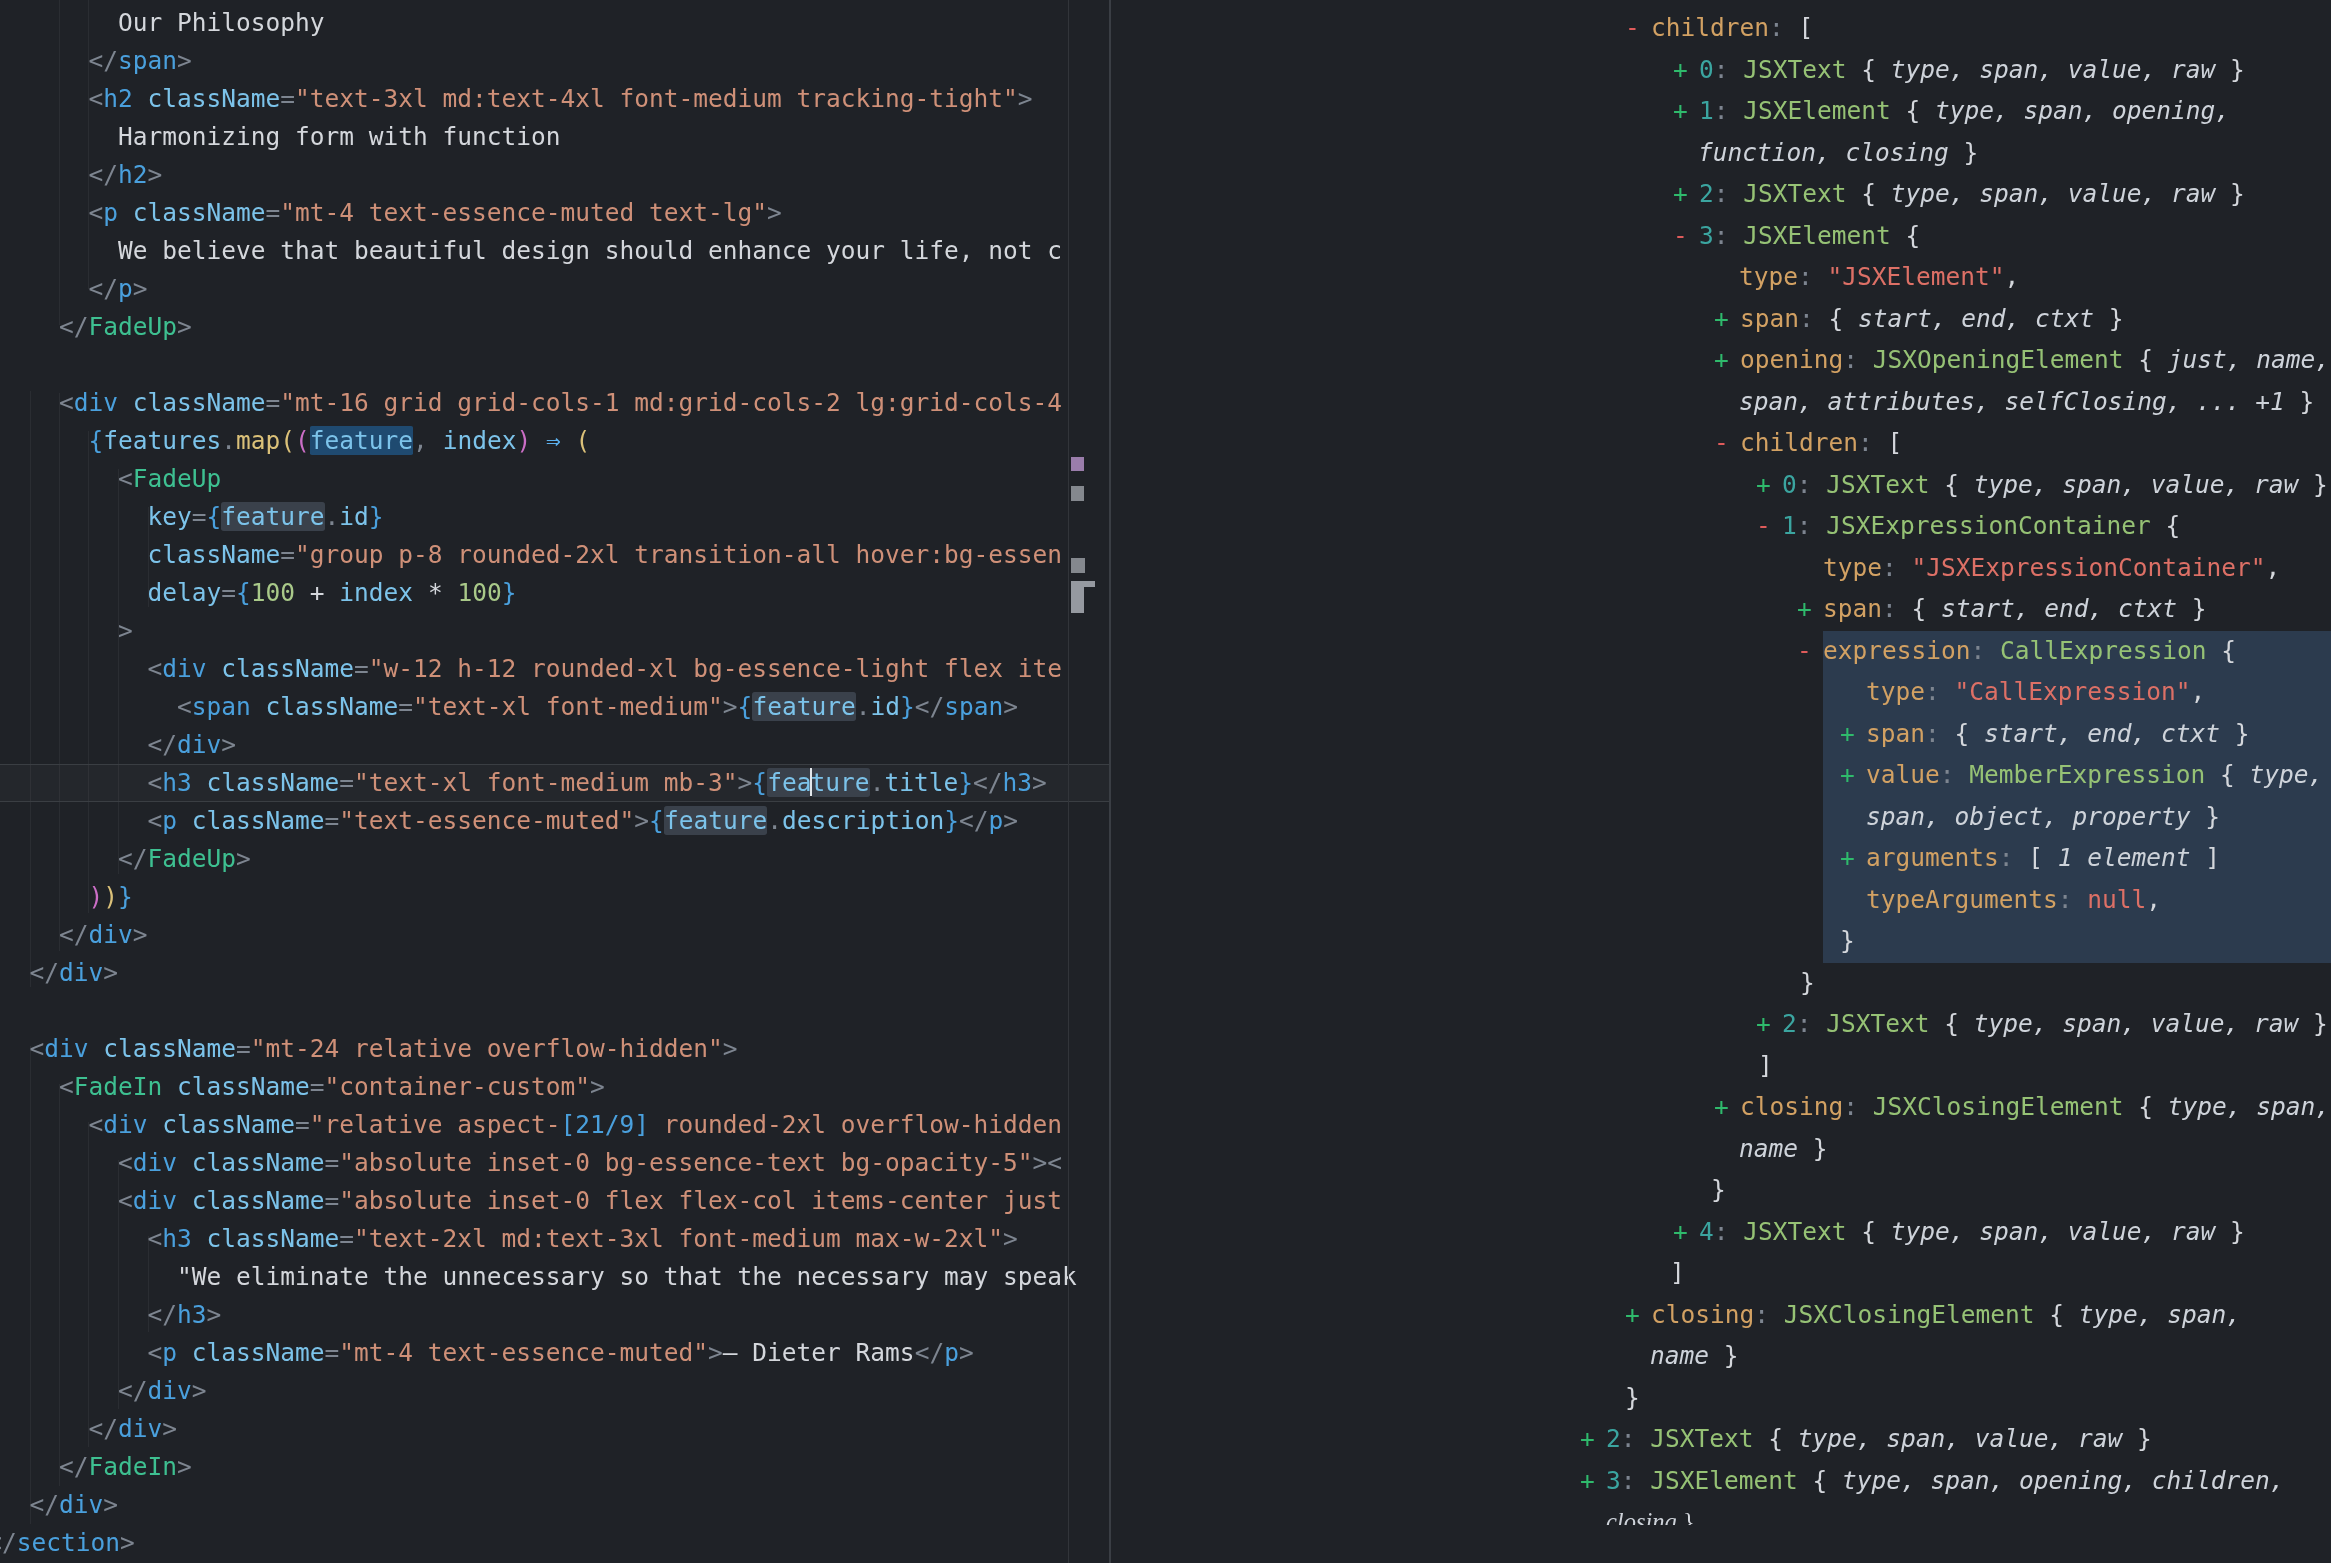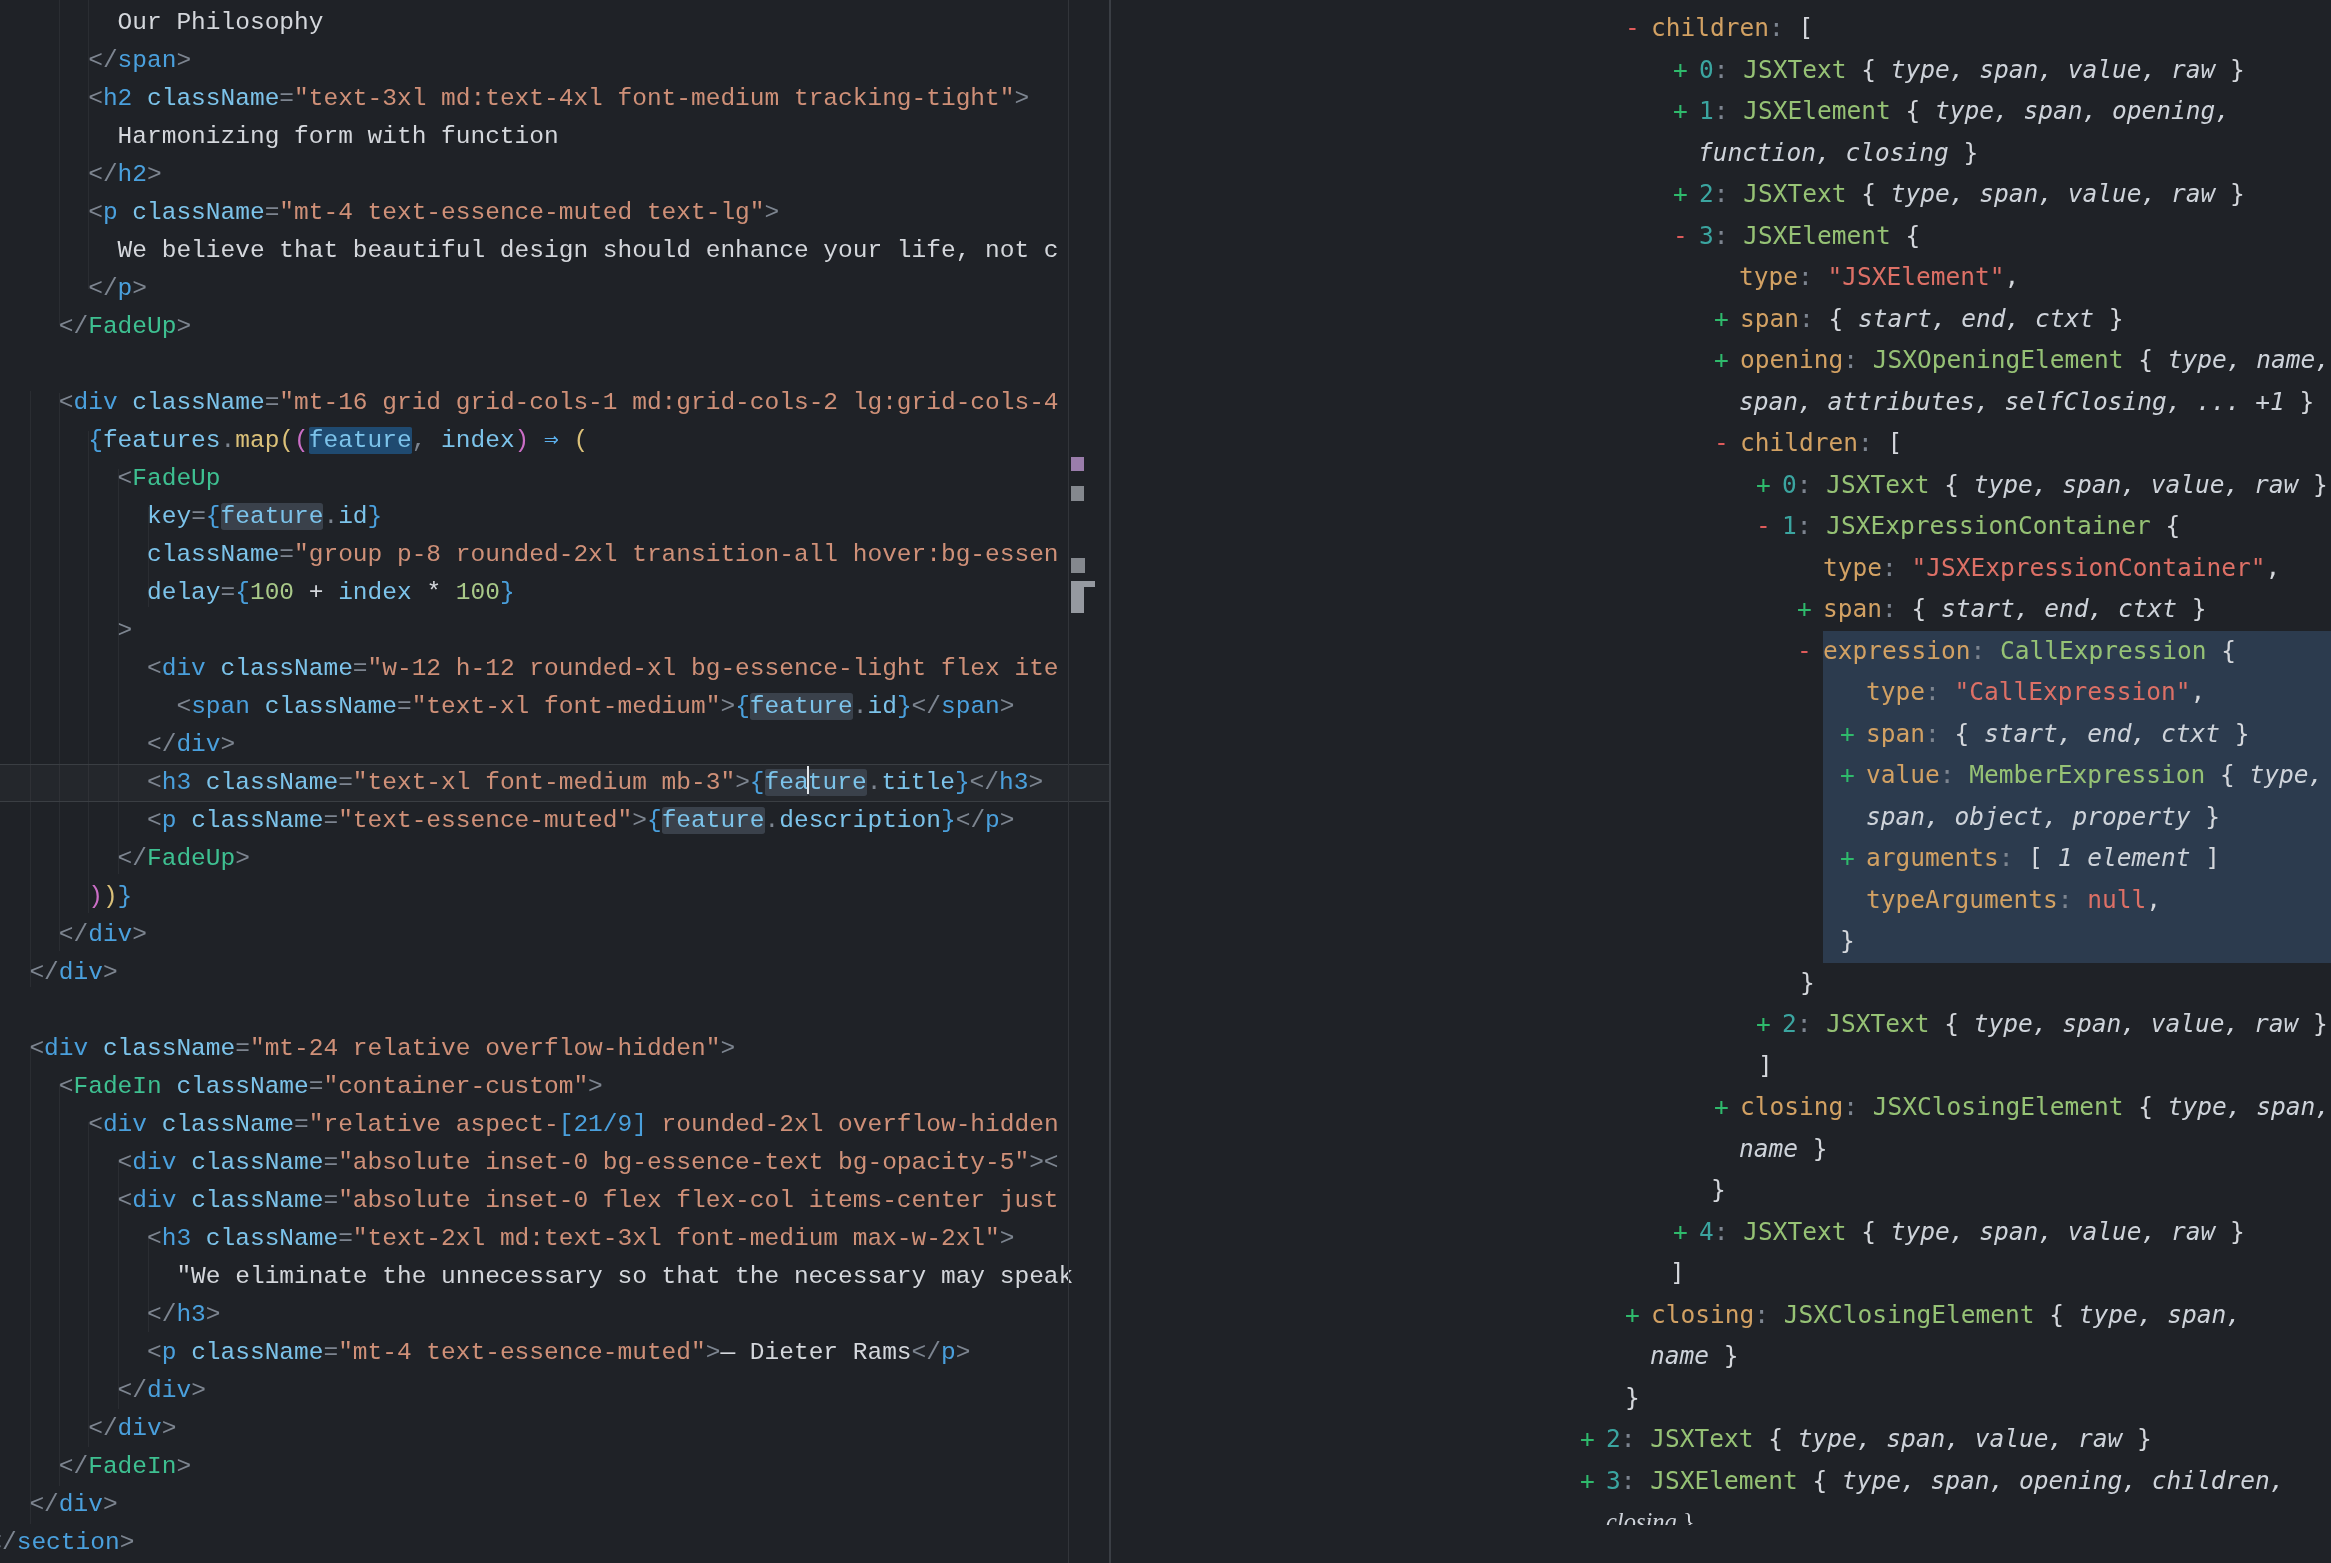--- a/index.html
+++ b/index.html
@@ -2,21 +2,21 @@
 <html style="font-size:14.5px"><head>
 <meta charset="utf-8">
 <style>
   html,body{margin:0;padding:0;background:#17191c;}
   #app{position:relative;width:2331px;height:1564px;background:#1f2227;overflow:hidden;
        font-family:"DejaVu Sans Mono","Liberation Mono",monospace;}
   
   #editor{position:absolute;left:0;top:0;width:1109px;height:1564px;overflow:hidden;}
   #code-lines{position:absolute;left:0;top:3.6px;width:1091px;}
   .line{position:relative;height:38px;line-height:38px;font-size:24.5px;white-space:pre;
-        width:1091px;overflow:hidden;color:#d4d7dc;font-family:Liberation Mono, monospace;}
+        width:1091px;overflow:hidden;color:#d4d7dc;}
   .line.current{background:rgba(255,255,255,0.025);
         box-shadow:inset 0 0.9px 0 #3a3e43, inset 0 -0.9px 0 #3a3e43;width:1093px;}
   .indent-guide{position:absolute;width:0.9px;background:#2a2d32;}
   
   .tk-p{color:#7d8590}
   .tk-t{color:#4aa0dd}
   .tk-c{color:#3ec091}
   .tk-a{color:#7cc3ea}
   .tk-s{color:#cf9078}
   .tk-w{color:#d4d7dc}
@@ -128,21 +128,21 @@
     <div id="ast-highlight"></div>
     <div id="ast-rows">
         <div class="ast-row" style="top: 7.3px; left: 494px;"><span class="sign sign-minus">-</span><span class="tk-k">children</span><span class="tk-p">: </span><span class="tk-P">[</span></div>
         <div class="ast-row" style="top: 49px; left: 542px;"><span class="sign sign-plus">+</span><span class="tk-i">0</span><span class="tk-p">: </span><span class="tk-T">JSXText</span><span class="tk-P"> { </span><span class="tk-f">type, span, value, raw</span><span class="tk-P"> }</span></div>
         <div class="ast-row" style="top: 90px; left: 542px;"><span class="sign sign-plus">+</span><span class="tk-i">1</span><span class="tk-p">: </span><span class="tk-T">JSXElement</span><span class="tk-P"> { </span><span class="tk-f">type, span, opening,</span></div>
         <div class="ast-row" style="top: 132px; left: 567px;"><span class="tk-f">function, closing</span><span class="tk-P"> }</span></div>
         <div class="ast-row" style="top: 173px; left: 542px;"><span class="sign sign-plus">+</span><span class="tk-i">2</span><span class="tk-p">: </span><span class="tk-T">JSXText</span><span class="tk-P"> { </span><span class="tk-f">type, span, value, raw</span><span class="tk-P"> }</span></div>
         <div class="ast-row" style="top: 215px; left: 542px;"><span class="sign sign-minus">-</span><span class="tk-i">3</span><span class="tk-p">: </span><span class="tk-T">JSXElement</span><span class="tk-P"> {</span></div>
         <div class="ast-row" style="top: 256px; left: 608px;"><span class="tk-k">type</span><span class="tk-p">: </span><span class="tk-S">"JSXElement"</span><span class="tk-P">,</span></div>
         <div class="ast-row" style="top: 298px; left: 583px;"><span class="sign sign-plus">+</span><span class="tk-k">span</span><span class="tk-p">: </span><span class="tk-P">{ </span><span class="tk-f">start, end, ctxt</span><span class="tk-P"> }</span></div>
-        <div class="ast-row" style="top: 339px; left: 583px;"><span class="sign sign-plus">+</span><span class="tk-k">opening</span><span class="tk-p">: </span><span class="tk-T">JSXOpeningElement</span><span class="tk-P"> { </span><span class="tk-f">type, name,</span></div>
+        <div class="ast-row" style="top: 339px; left: 583px;"><span class="sign sign-plus">+</span><span class="tk-k">opening</span><span class="tk-p">: </span><span class="tk-T">JSXOpeningElement</span><span class="tk-P"> { </span><span class="tk-f">just, name,</span></div>
         <div class="ast-row" style="top: 381px; left: 608px;"><span class="tk-f">span, attributes, selfClosing, ... +1</span><span class="tk-P"> }</span></div>
         <div class="ast-row" style="top: 422px; left: 583px;"><span class="sign sign-minus">-</span><span class="tk-k">children</span><span class="tk-p">: </span><span class="tk-P">[</span></div>
         <div class="ast-row" style="top: 464px; left: 625px;"><span class="sign sign-plus">+</span><span class="tk-i">0</span><span class="tk-p">: </span><span class="tk-T">JSXText</span><span class="tk-P"> { </span><span class="tk-f">type, span, value, raw</span><span class="tk-P"> }</span></div>
         <div class="ast-row" style="top: 505px; left: 625px;"><span class="sign sign-minus">-</span><span class="tk-i">1</span><span class="tk-p">: </span><span class="tk-T">JSXExpressionContainer</span><span class="tk-P"> {</span></div>
         <div class="ast-row" style="top: 547px; left: 692px;"><span class="tk-k">type</span><span class="tk-p">: </span><span class="tk-S">"JSXExpressionContainer"</span><span class="tk-P">,</span></div>
         <div class="ast-row" style="top: 588px; left: 666px;"><span class="sign sign-plus">+</span><span class="tk-k">span</span><span class="tk-p">: </span><span class="tk-P">{ </span><span class="tk-f">start, end, ctxt</span><span class="tk-P"> }</span></div>
         <div class="ast-row" style="top: 630px; left: 666px;"><span class="sign sign-minus">-</span><span class="tk-k">expression</span><span class="tk-p">: </span><span class="tk-T">CallExpression</span><span class="tk-P"> {</span></div>
         <div class="ast-row" style="top: 671px; left: 735px;"><span class="tk-k">type</span><span class="tk-p">: </span><span class="tk-S">"CallExpression"</span><span class="tk-P">,</span></div>
         <div class="ast-row" style="top: 713px; left: 709px;"><span class="sign sign-plus">+</span><span class="tk-k">span</span><span class="tk-p">: </span><span class="tk-P">{ </span><span class="tk-f">start, end, ctxt</span><span class="tk-P"> }</span></div>
         <div class="ast-row" style="top: 754px; left: 709px;"><span class="sign sign-plus">+</span><span class="tk-k">value</span><span class="tk-p">: </span><span class="tk-T">MemberExpression</span><span class="tk-P"> { </span><span class="tk-f">type,</span></div>

